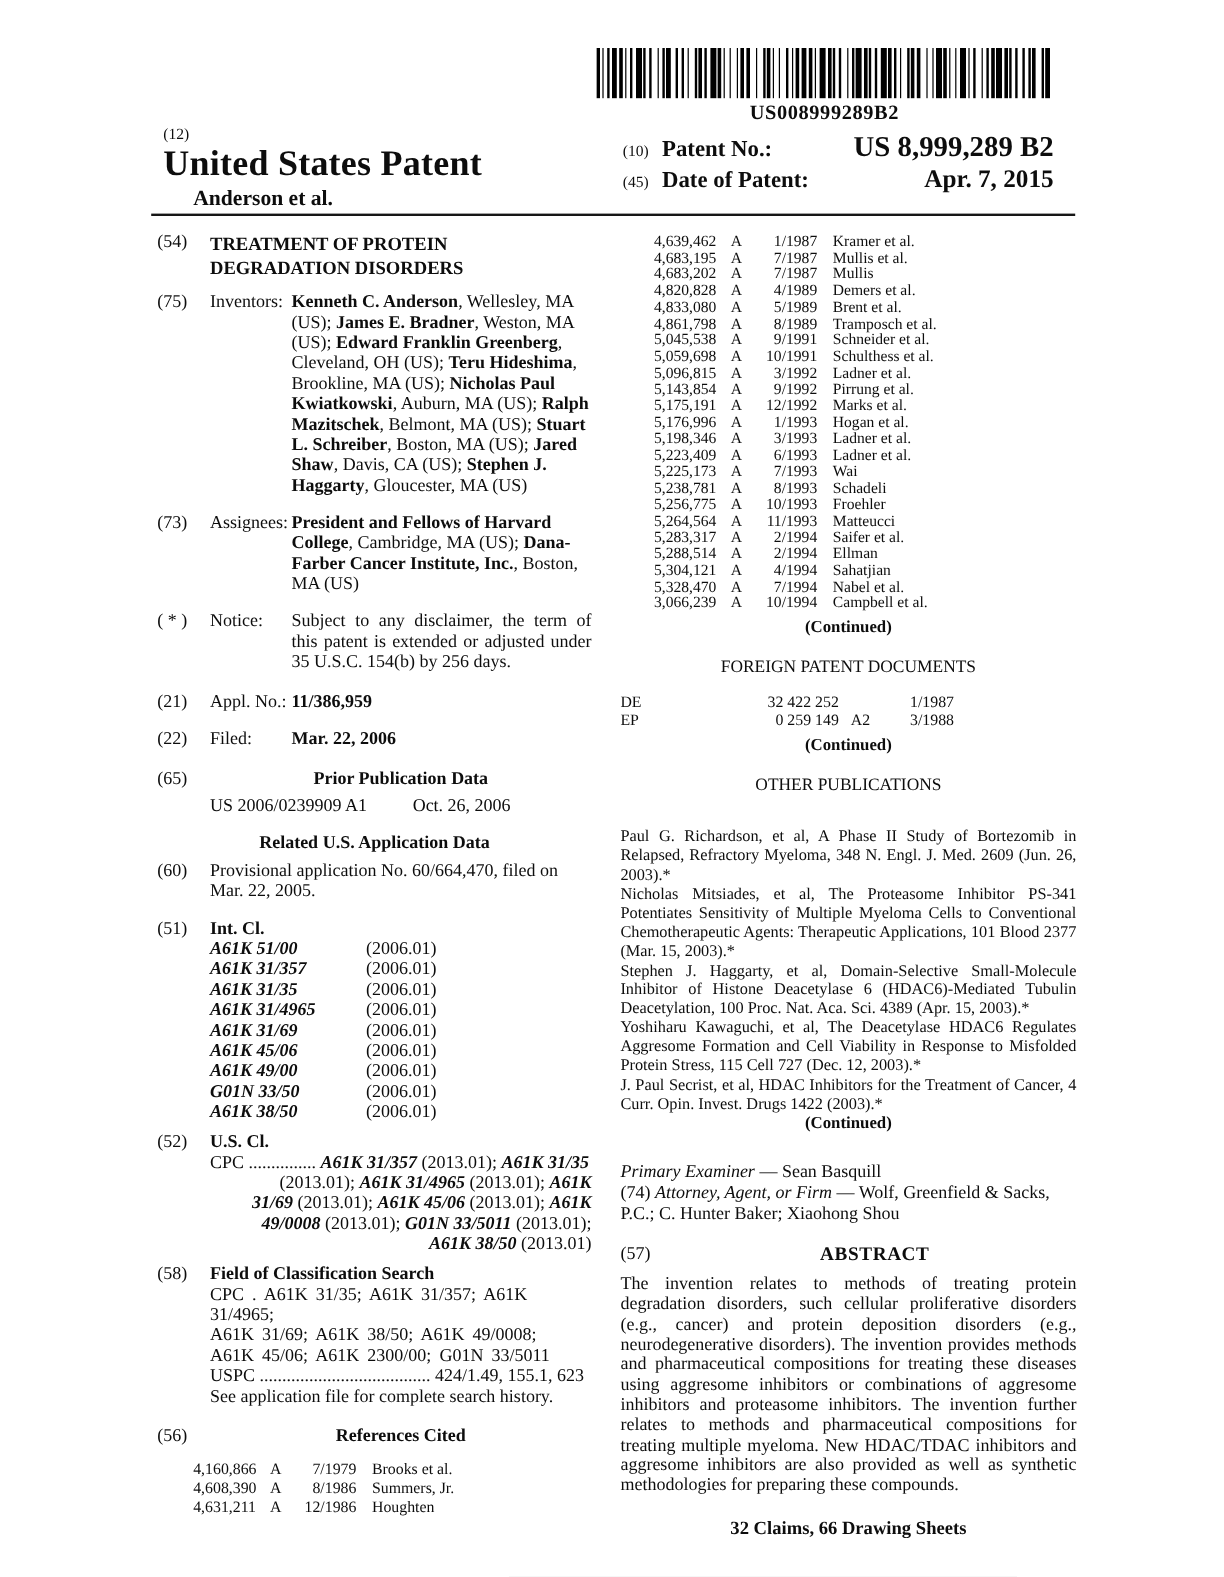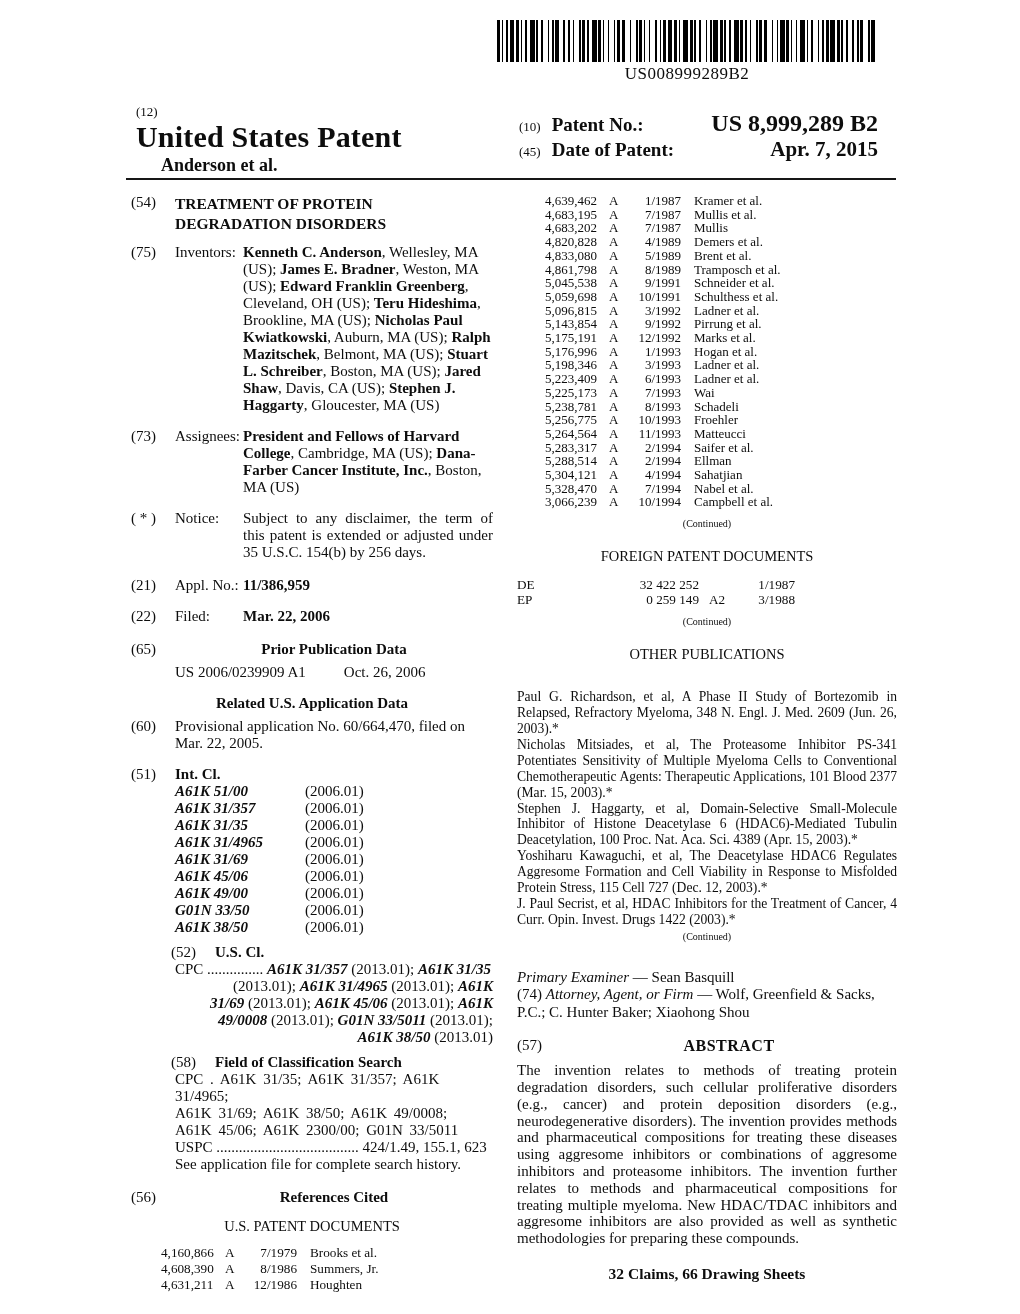--- a/index.html
+++ b/index.html
@@ -3,21 +3,21 @@
 <meta charset="utf-8">
 <style>
   html,body{margin:0;padding:0;background:#e8e8e8;}
   .page{
     position:relative;width:1020px;height:1314px;margin:0 auto;background:#ffffff;
     font-family:"Liberation Serif","DejaVu Serif",serif;color:#0d0d0d;overflow:hidden;
   }
   .b{font-weight:bold;}
   .i{font-style:italic;}
   
-  .barcode-block{position:absolute;left:497px;top:20px;width:380px;}
+  .barcode-block{position:absolute;left:497px;top:40px;width:380px;font-weight:bold;}
   .barcode{height:42px;display:flex;align-items:stretch;overflow:hidden;}
   .barcode span{background:#000;height:100%;flex:0 0 auto;}
   .barcode-text{text-align:center;font-size:17px;margin-top:2px;letter-spacing:.5px;}
   
   .header-left{position:absolute;left:128px;top:104px;}
   .hl-row{display:flex;align-items:baseline;flex-direction:column;}
   .h-num{font-size:13px;}
   .h-title{font-size:30px;font-weight:bold;margin-left:8px;letter-spacing:.2px;}
   .h-authors{font-size:18px;font-weight:bold;margin-left:33px;margin-top:1px;}
   .header-right{position:absolute;left:519px;top:110px;width:359px;}
@@ -28,21 +28,21 @@
   .rule{position:absolute;left:126px;top:178px;width:770px;border-top:2px solid #161616;}
   
   .col-left{position:absolute;left:131px;top:194px;width:362px;font-size:15px;line-height:17px;}
   .col-right{position:absolute;left:517px;top:194px;width:380px;font-size:15px;line-height:17px;}
   .sec{display:grid;grid-template-columns:44px 1fr;}
   .lblrow{display:grid;grid-template-columns:68px 1fr;}
   .sec-title{font-weight:bold;line-height:20px;font-size:15.5px;}
   .center{text-align:center;}
   .just{text-align:justify;}
   .small-caps-title{font-size:14.5px;}
-  .mt6{margin-top:6px;}.mt8{margin-top:8px;margin-left:40px;}.mt10{margin-top:10px;}
+  .mt6{margin-top:6px;}.mt8{margin-top:8px;}.mt10{margin-top:10px;}
   .mt12{margin-top:12px;}.mt14{margin-top:14px;}.mt16{margin-top:16px;}
   .indent44{margin-left:44px;}
   .pubdata-row{display:flex;gap:38px;margin-left:44px;margin-top:6px;}
   .intcl-row{display:grid;grid-template-columns:130px 1fr;line-height:17px;}
   .cpcblock .cont{text-align:right;}
   .fieldlines{word-spacing:3px;}
   .fieldlines .cont{text-align:left;}
   
   .usdocs{font-size:13px;line-height:13.7px;}
   .usdoc-row{display:grid;grid-template-columns:64px 22px 50px 1fr;}
@@ -51,21 +51,21 @@
   .usdoc-row .nm{padding-left:13px;}
   .col-left .usdocs{margin-left:30px;margin-top:10px;font-size:13.2px;line-height:16px;}
   .col-right .usdocs{margin-left:28px;}
   .foreign{font-size:13.2px;line-height:15px;margin-top:12px;}
   .foreign-row{display:grid;grid-template-columns:46px 136px 38px 58px;}
   .foreign-row .no{text-align:right;}
   .foreign-row .kd{padding-left:10px;}
   .foreign-row .dt{text-align:right;}
   .pubs{font-size:13.6px;line-height:15.9px;margin-top:26px;}
   .pub{text-align:justify;}
-  .continued{text-align:center;font-size:10px;}
+  .continued{text-align:center;font-size:14px;font-weight:bold;}
   .examiner-block{margin-top:24px;line-height:17.5px;}
   .abstract-head{display:grid;grid-template-columns:44px 1fr;margin-top:16px;}
   .abstract-title{text-align:center;font-weight:bold;font-size:16px;letter-spacing:.5px;}
   .abstract-text{margin-top:8px;text-align:justify;line-height:16.8px;}
   .claims-line{text-align:center;font-weight:bold;font-size:15.5px;margin-top:18px;}
 </style>
 </head>
 <body>
 
 <div class="page">
@@ -304,21 +304,20 @@
         <div class="cont">A61K 31/69; A61K 38/50; A61K 49/0008;</div>
         <div class="cont">A61K 45/06; A61K 2300/00; G01N 33/5011</div>
       </div>
     <div class="indent44">USPC ...................................... 424/1.49, 155.1, 623</div>
     <div class="indent44">See application file for complete search history.</div>
 
     <div class="sec mt16">
       <span>(56)</span>
       <span class="b center">References Cited</span>
     </div>
-    <div class="center small-caps-title mt12">U.S. PATENT DOCUMENTS</div>
     <div class="usdocs">
         <div class="usdoc-row">
           <span class="no">4,160,866</span>
           <span class="kd">A</span>
           <span class="dt">7/1979</span>
           <span class="nm">Brooks et al.</span>
         </div>
         <div class="usdoc-row">
           <span class="no">4,608,390</span>
           <span class="kd">A</span>

